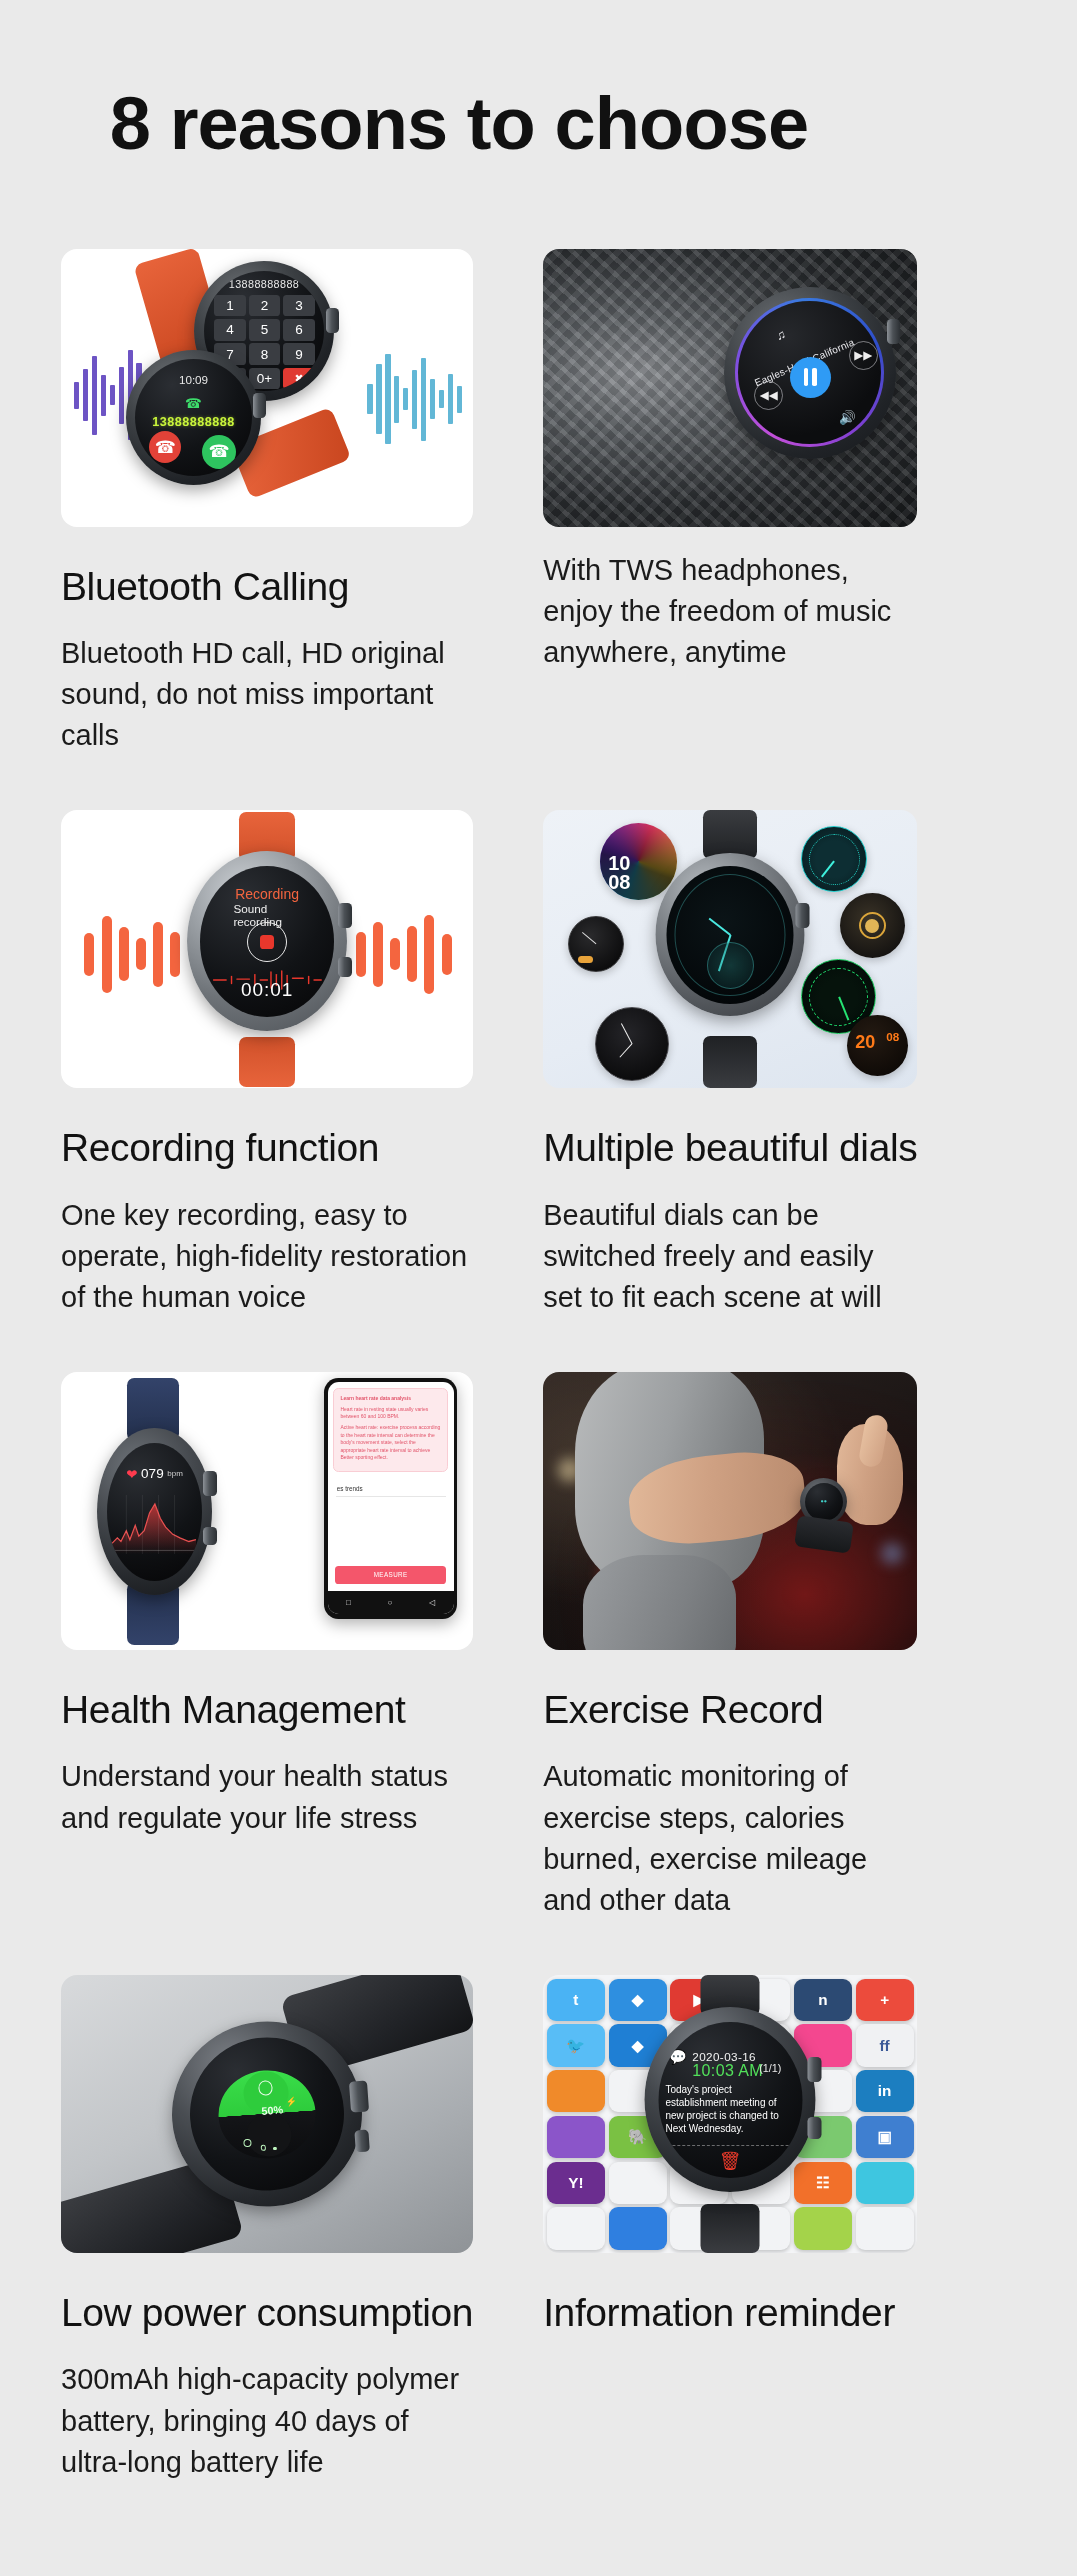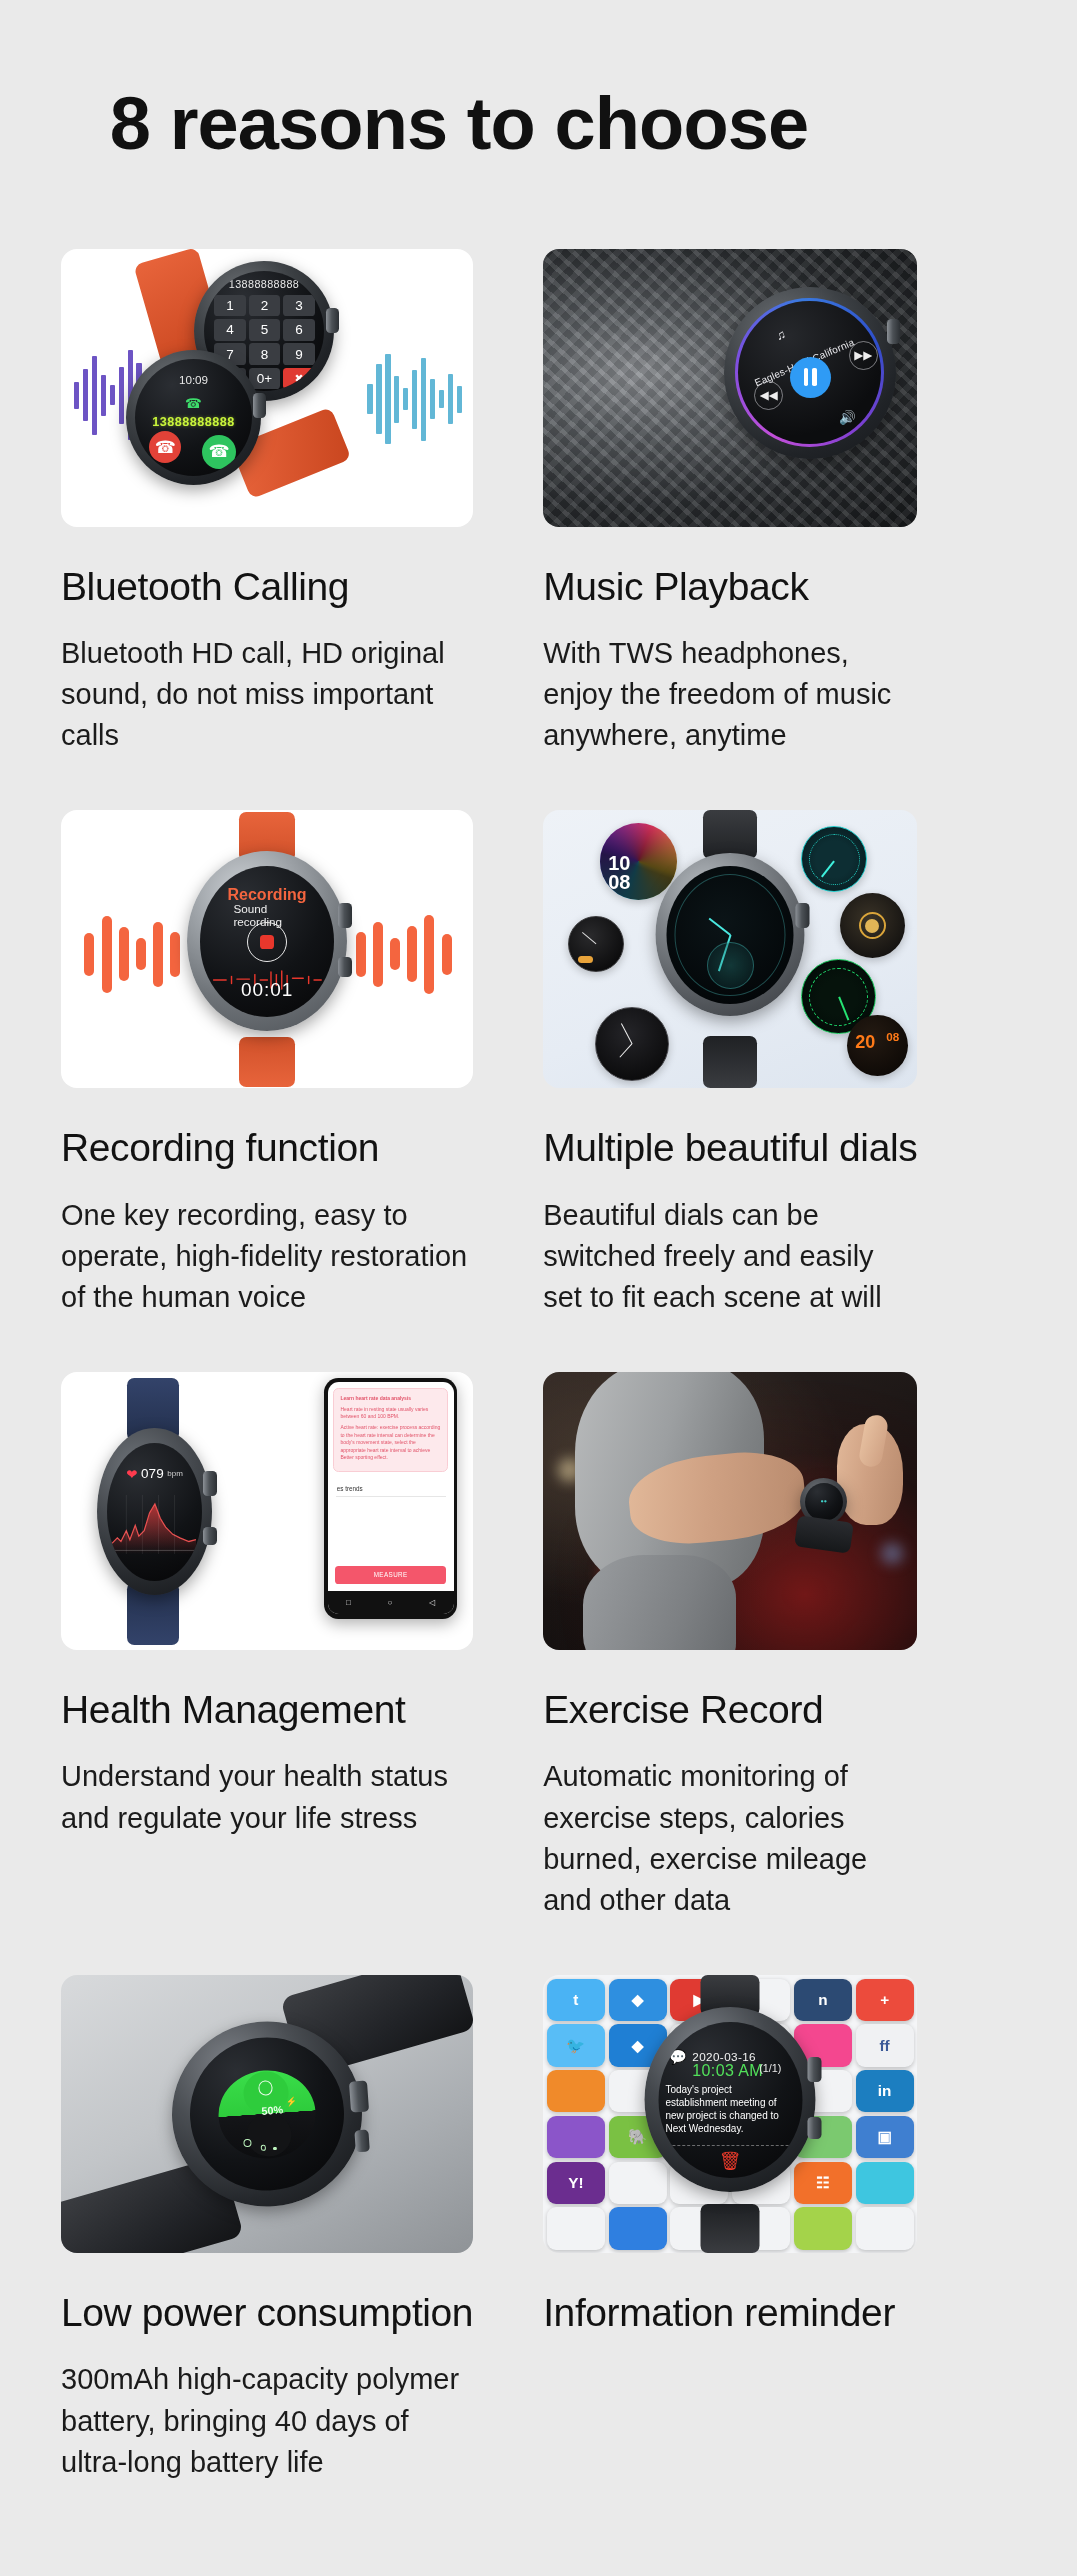--- a/index.html
+++ b/index.html
@@ -127,21 +127,21 @@
     transform: rotate(-23deg); white-space:nowrap; letter-spacing:0.2px; }
   .play-btn { position:absolute; border-radius:50%; background:#2f9bf5;
     display:flex; align-items:center; justify-content:center; gap:3.6px; }
   .play-btn i { display:block; width:4.5px; height:18px; background:#fff; border-radius:1.8px; }
   .ctl { position:absolute; border-radius:50%; border:1.3px solid rgba(230,230,235,.5);
     display:flex; align-items:center; justify-content:center; color:#eee; font-size:11.7px; }
 
   
   .rec-wave { position:absolute; display:flex; align-items:center; gap:7.2px; }
   .rec-wave span { display:block; width:10px; border-radius:5.4px; background:#f4653f; }
-  .rec-title { position:absolute; color:#f4653f; font-size:16px;font-weight:bold; }
+  .rec-title { position:absolute; color:#f4653f; font-size:14px; }
   .rec-sub { position:absolute; color:#efefef; font-size:11.7px; }
   .rec-time { position:absolute; color:#fff; font-size:19px; letter-spacing:0.9px; }
   .rec-circle { position:absolute; border-radius:50%; border:1.8px solid #e9e9e9;
     display:flex; align-items:center; justify-content:center; }
   .rec-sq { width:14.4px; height:14.4px; border-radius:3.6px; background:#e8372c; }
 
   
   .media-dials { background: linear-gradient(160deg,#eef2f7 0%, #e6ecf4 60%, #dde5ef 100%); }
   .dial-mini { position:absolute; border-radius:50%; overflow:hidden;
     box-shadow: 0 2.7px 9px rgba(0,0,0,.22); }
@@ -302,21 +302,20 @@
             <i></i>
               <i></i>
           </div>
           <div class="ctl" style="right:18px; top:54px; width:29px; height:29px;">▶▶</div>
           <div class="ctl" style="left:30.5px; bottom:49px; width:29px; height:29px;">◀◀</div>
           <div style="position:absolute; right:40px; bottom:34px; color:#e9e9ee; font-size:13.5px;">🔊</div>
           <div class="crown" style="right:-4.5px; top:32px;"></div>
         </div>
       </div>
 
-      <div class="card-title">Music Playback</div>
       <div class="card-desc">With TWS headphones, enjoy the freedom of music anywhere, anytime</div>
     </div>
 
     <div class="card">
       <div class="card-media media-white">
         <div class="rec-wave" style="left:23.4px; top:101px; height:86px;">
           <span style="height:43px"></span>
             <span style="height:77px"></span>
           <span style="height:54px"></span>
             <span style="height:32px"></span>

